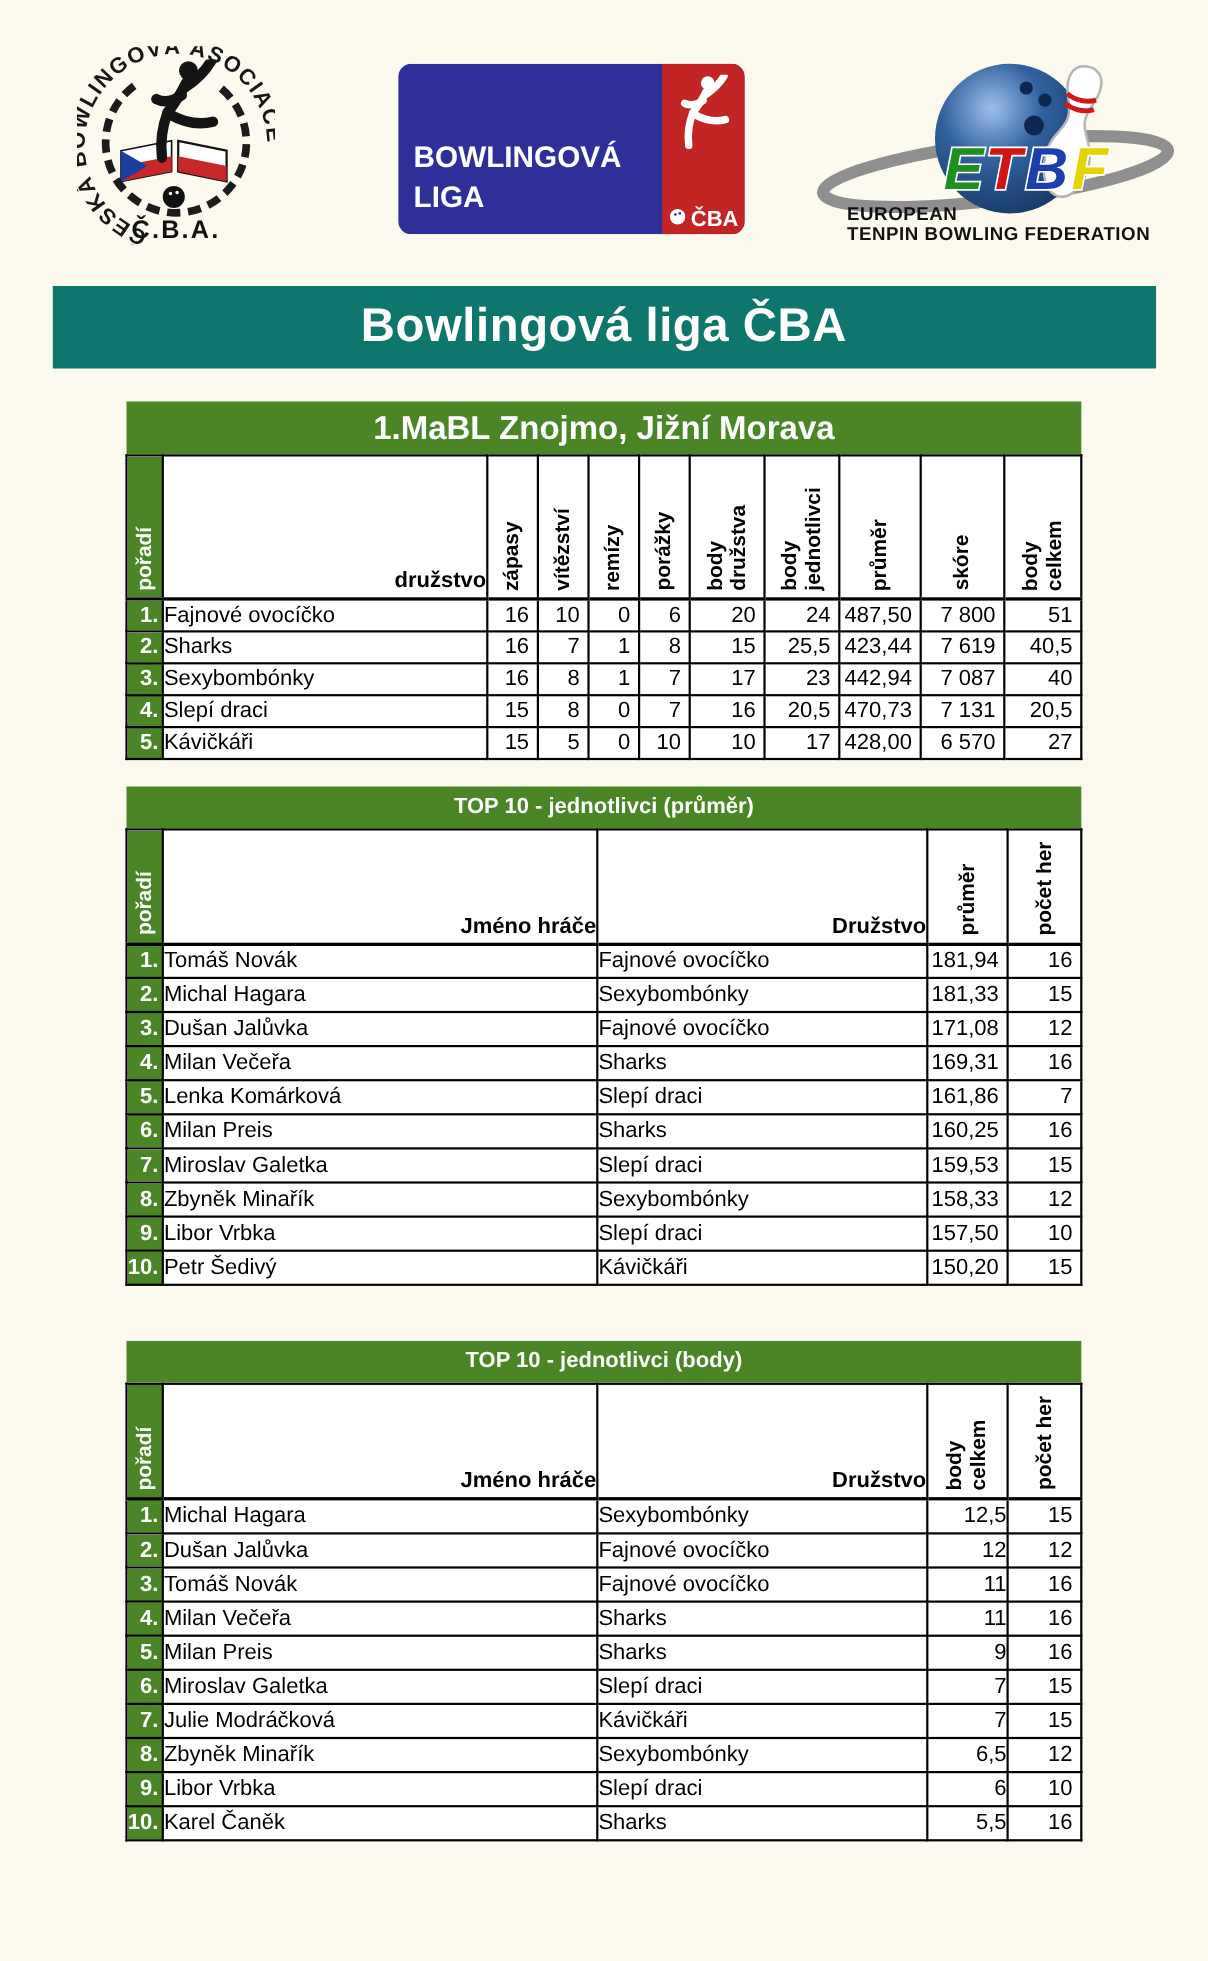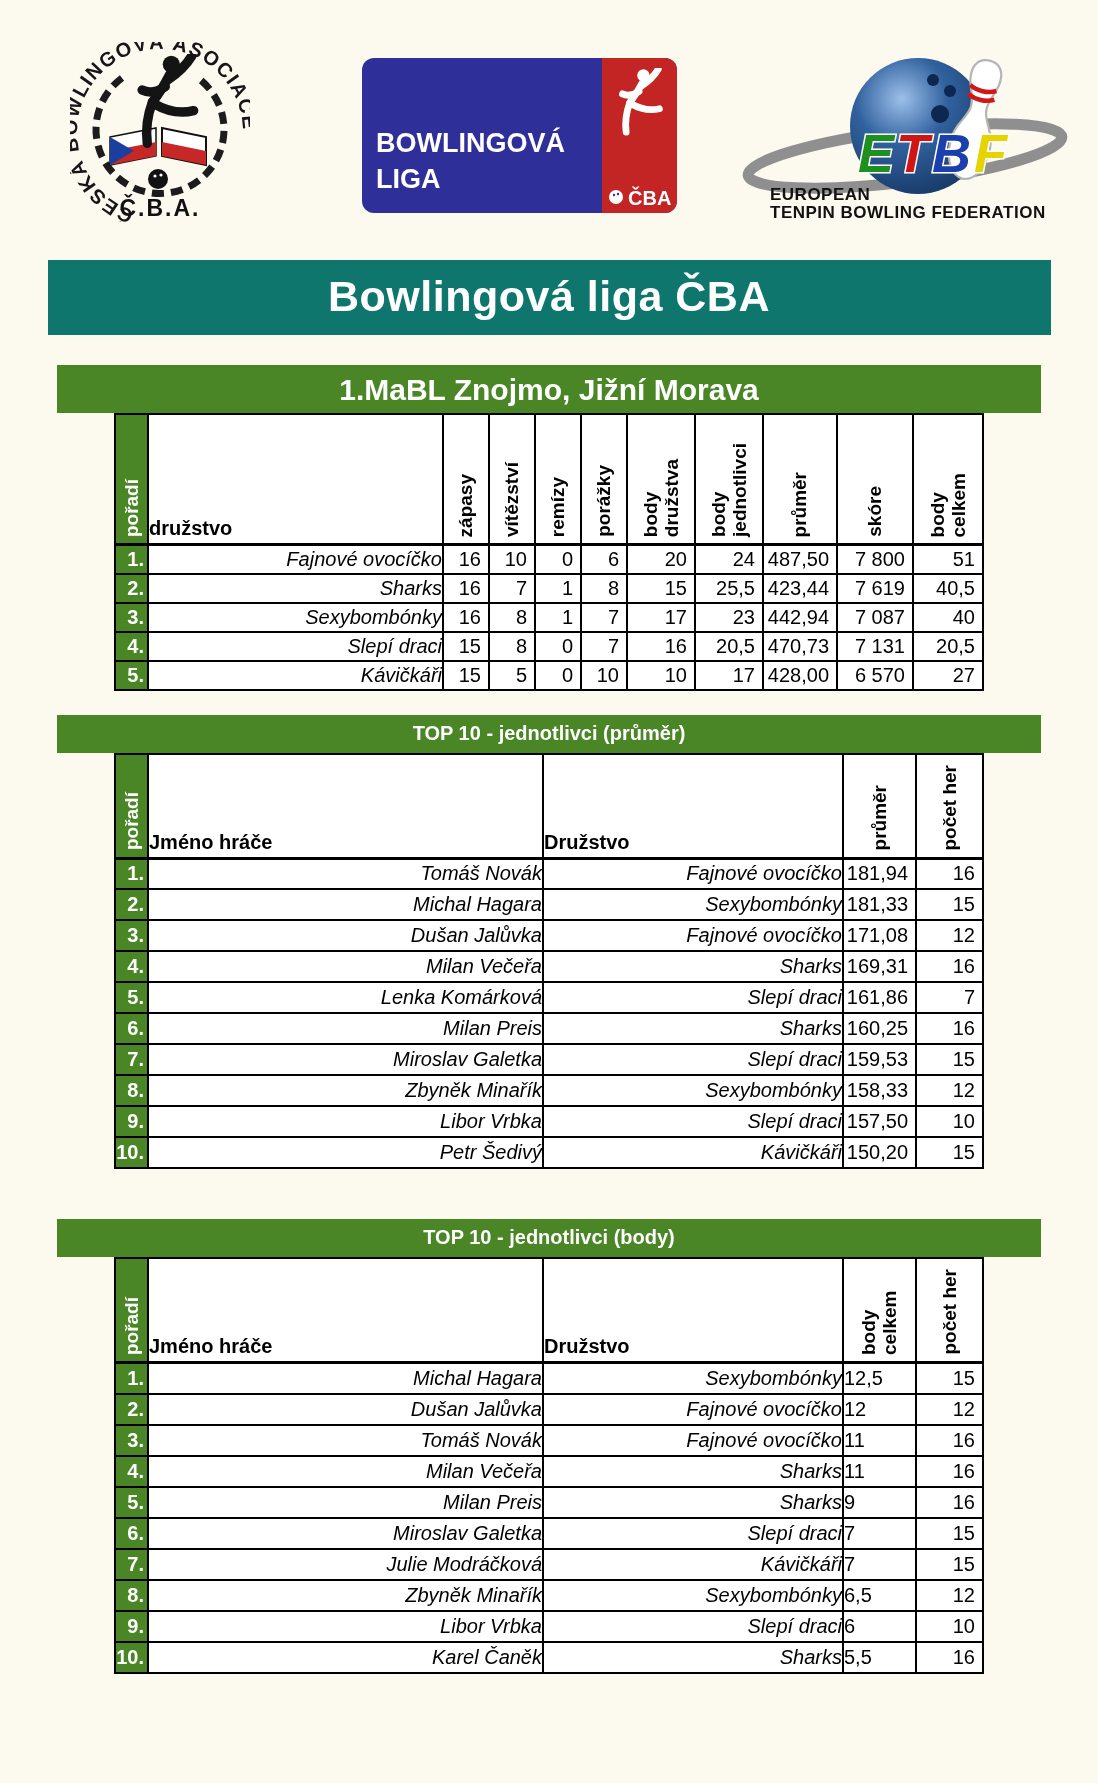--- a/index.html
+++ b/index.html
@@ -12,45 +12,45 @@
   .logos { display: flex; align-items: flex-start; padding: 42px 0 0 70px; height: 222px; }
   .logo-cba  { width: 180px; height: 180px; }
   .logo-liga { width: 315px; height: 155px; margin: 16px 0 0 112px; }
   .logo-etbf { width: 340px; height: 168px; margin: 12px 0 0 63px; }
   
   .banner { width: 1003px; margin: 38px auto 0; background: #0f766e; color: #fff;
             text-align: center; padding: 12px 0 14px; }
   .banner-title { font-size: 43px; font-weight: bold; letter-spacing: .5px; }
   .banner-sub   { font-size: 23px; font-weight: bold; margin-top: 5px; }
   
-  .gblock { width: 984px; margin: 0 auto; background: #4a8526; color: #fff;
+  .gblock { width: 868px; margin: 0 auto; background: #4a8526; color: #fff;
             text-align: center; font-weight: bold; }
   .mt30 { margin-top: 30px; } .mt24 { margin-top: 24px; } .mt50 { margin-top: 50px; }
   .gb-main { font-size: 30px; padding: 8px 0 6px; }
   .gb-sub  { font-size: 26px; padding: 3px 0 7px; border-top: 2px solid rgba(255,255,255,.3); }
   .gb-top  { font-size: 20px; padding: 7px 0 8px; }
   
   table.grid { width: 868px; margin: 0 auto; border-collapse: collapse;
                table-layout: fixed; background: #fff; }
   .grid td { border: 2px solid #000; font-size: 20px; overflow: hidden; padding: 0; }
   .grid tr.hdr td { border-bottom: 3px solid #000; }
   .rotcell { display: flex; justify-content: center; align-items: flex-end;
              overflow: hidden; padding-bottom: 6px; }
   .rc1 { height: 128px; } .rc2 { height: 102px; }
   .vtext { writing-mode: vertical-rl; transform: rotate(180deg); white-space: pre-line;
            font-weight: bold; font-size: 19px; line-height: 1.12; }
-  td.hhead { vertical-align: bottom; text-align: left; font-weight: bold; padding-bottom: 3px; }
+  td.hhead { vertical-align: bottom; text-align: right; font-weight: bold; padding-bottom: 3px; }
   td.rankcol { background: #4a8526; }
   td.rankcol .vtext { color: #fff; }
   tr.d1 { height: 29px; } tr.d2 { height: 31px; }
   td.rank { background: #4a8526; color: #fff; font-weight: bold;
             text-align: right; padding-right: 3px; }
-  td.name { text-align: right; padding-left: 0; white-space: nowrap; font-style: italic; }
+  td.name { text-align: left; padding-left: 0; white-space: nowrap; }
   td.num  { text-align: right; padding-right: 7px; }
-  td.ctr  { text-align: left; }
+  td.ctr  { text-align: right; }
 </style>
 </head>
 <body>
 
 <div class="logos">
   <svg class="logo-cba" viewBox="0 0 180 180">
     <defs>
       <path id="cring" d="M 90,173 A 83,83 0 1 1 90.05,173" fill="none"></path>
       <symbol id="bowler" viewBox="0 0 100 120">
         <circle cx="62" cy="12" r="10" fill="currentColor"></circle>

